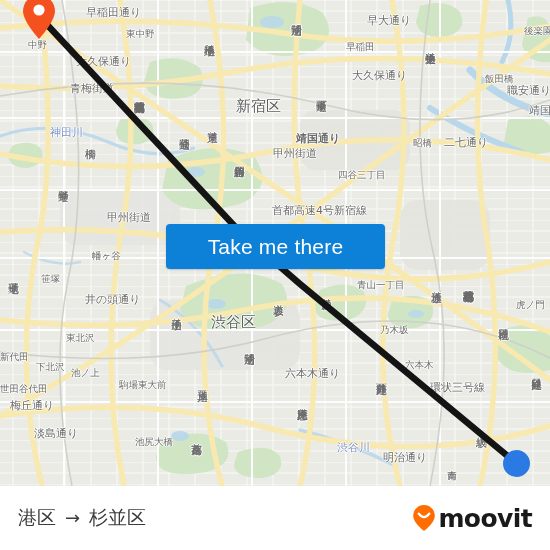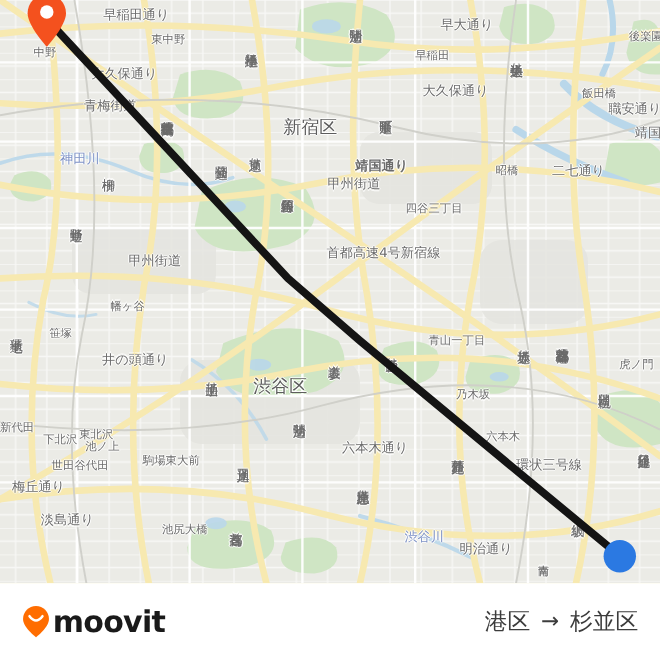--- a/index.html
+++ b/index.html
@@ -273,44 +273,44 @@
         <div class="map-label" style="left: 507px; top: 85px;">職安通り</div>
         <div class="map-label vert" style="left: 424px; top: 44px;">牛込中央通り</div>
         <div class="map-label small" style="left: 485px; top: 74px;">飯田橋</div>
         <div class="map-label small" style="left: 524px; top: 26px;">後楽園</div>
         <div class="map-label" style="left: 70px; top: 83px;">青梅街道</div>
         <div class="map-label big" style="left: 236px; top: 99px;">新宿区</div>
         <div class="map-label vert" style="left: 315px; top: 92px;">余丁町通り</div>
         <div class="map-label" style="left: 296px; top: 133px; font-weight: bold;">靖国通り</div>
         <div class="map-label small" style="left: 365px; top: 138px; padding-left: 48px;">昭橋</div>
         <div class="map-label" style="left: 529px; top: 105px;">靖国</div>
-        <div class="map-label" style="left: 460px; top: 137px; text-align: right;">二七通り</div>
+        <div class="map-label" style="left: 444px; top: 137px; text-align: right;">二七通り</div>
         <div class="map-label vert" style="left: 206px; top: 123px;">東通り</div>
         <div class="map-label vert" style="left: 178px; top: 130px;">公園通り</div>
         <div class="map-label vert" style="left: 290px; top: 16px;">明治通り</div>
         <div class="map-label water" style="left: 50px; top: 127px;">神田川</div>
         <div class="map-label vert" style="left: 84px; top: 140px;">柳橋</div>
         <div class="map-label vert" style="left: 133px; top: 93px;">首都高速中央環状線</div>
         <div class="map-label vert" style="left: 57px; top: 182px;">中野通り</div>
         <div class="map-label vert" style="left: 233px; top: 158px;">四谷角筈線</div>
         <div class="map-label" style="left: 107px; top: 212px;">甲州街道</div>
         <div class="map-label" style="left: 273px; top: 148px;">甲州街道</div>
         <div class="map-label small" style="left: 338px; top: 170px;">四谷三丁目</div>
         <div class="map-label" style="left: 272px; top: 205px;">首都高速4号新宿線</div>
         <div class="map-label small" style="left: 92px; top: 251px;">幡ヶ谷</div>
         <div class="map-label small" style="left: 41px; top: 274px;">笹塚</div>
         <div class="map-label vert" style="left: 7px; top: 274px;">環七通り</div>
         <div class="map-label" style="left: 85px; top: 294px;">井の頭通り</div>
         <div class="map-label vert" style="left: 170px; top: 310px;">山手通り</div>
         <div class="map-label big" style="left: 211px; top: 315px;">渋谷区</div>
-        <div class="map-label small" style="left: 66px; top: 333px; margin-top: 25px;">東北沢</div>
+        <div class="map-label small" style="left: 66px; top: 333px;">東北沢</div>
         <div class="map-label small" style="left: 36px; top: 362px;">下北沢</div>
         <div class="map-label small" style="left: 0px; top: 352px;">新代田</div>
         <div class="map-label small" style="left: 71px; top: 368px;">池ノ上</div>
-        <div class="map-label small" style="left: 0px; top: 384px; margin-left: 43px;">世田谷代田</div>
+        <div class="map-label small" style="left: 0px; top: 384px;">世田谷代田</div>
         <div class="map-label small" style="left: 119px; top: 380px;">駒場東大前</div>
         <div class="map-label" style="left: 10px; top: 400px;">梅丘通り</div>
         <div class="map-label" style="left: 34px; top: 428px;">淡島通り</div>
         <div class="map-label small" style="left: 135px; top: 437px;">池尻大橋</div>
         <div class="map-label vert" style="left: 196px; top: 382px;">玉川通り</div>
         <div class="map-label vert" style="left: 243px; top: 345px;">明治通り</div>
         <div class="map-label vert" style="left: 190px; top: 435px;">首都高速</div>
         <div class="map-label water" style="left: 337px; top: 442px;">渋谷川</div>
         <div class="map-label" style="left: 383px; top: 452px;">明治通り</div>
         <div class="map-label vert" style="left: 296px; top: 400px;">恵比寿通り</div>
@@ -335,32 +335,33 @@
       <polyline points="39,16 240,232 300,284 516,463" fill="none" stroke="#141414" stroke-width="6.5" stroke-linejoin="round" stroke-linecap="round"></polyline>
     </svg>
 
     <svg id="origin-pin" viewBox="0 0 34 46">
       <path d="M17 1 C8.2 1 1 8.2 1 17 C1 27.5 17 45 17 45 C17 45 33 27.5 33 17 C33 8.2 25.8 1 17 1 Z" fill="#f4511e"></path>
       <circle cx="17" cy="16" r="5.6" fill="#ffffff"></circle>
     </svg>
 
     <div id="dest-dot"></div>
 
+    <button id="cta-button">Take me there</button>
 
   </div>
 
   <div id="footer">
+
+    <div id="route-summary">
+      <span>港区</span>
+      <span id="route-arrow-icon">→</span>
+      <span>杉並区</span>
+    </div>
 
     <div id="moovit-logo">
       <svg width="24" height="28" viewBox="0 0 24 28">
         <path d="M12 1 C6 1 1.2 5.8 1.2 11.8 C1.2 19 12 27 12 27 C12 27 22.8 19 22.8 11.8 C22.8 5.8 18 1 12 1 Z" fill="#ff6d00"></path>
         <path d="M6.6 9.5 q5.4 7.2 10.8 0" stroke="#ffffff" stroke-width="2.1" fill="none" stroke-linecap="round"></path>
       </svg>
       <span id="moovit-wordmark">moovit</span>
     </div>
-
-    <div id="route-summary">
-      <span>港区</span>
-      <span id="route-arrow-icon">→</span>
-      <span>杉並区</span>
-    </div>
   </div>
 </div>
 
 </body></html>

